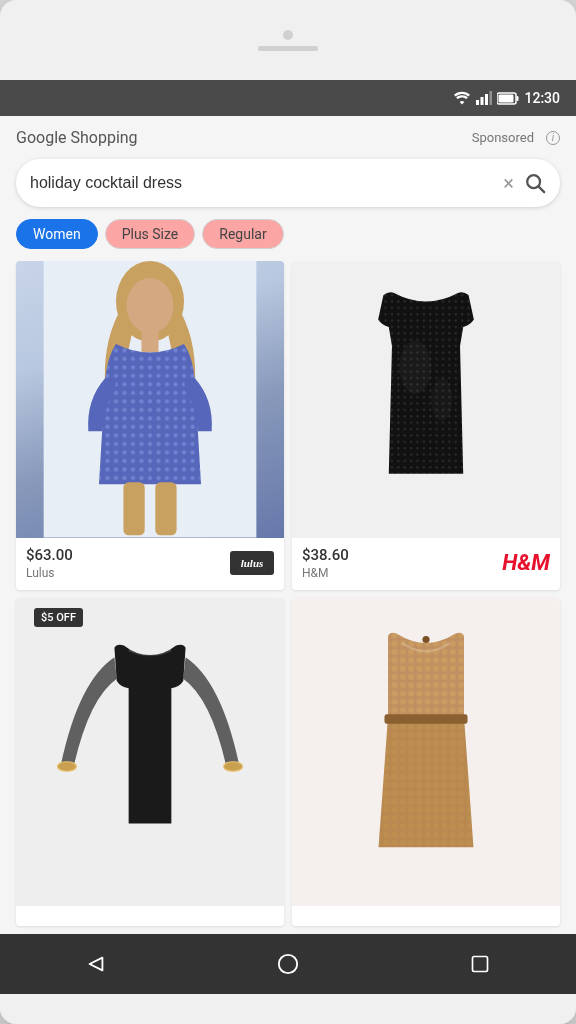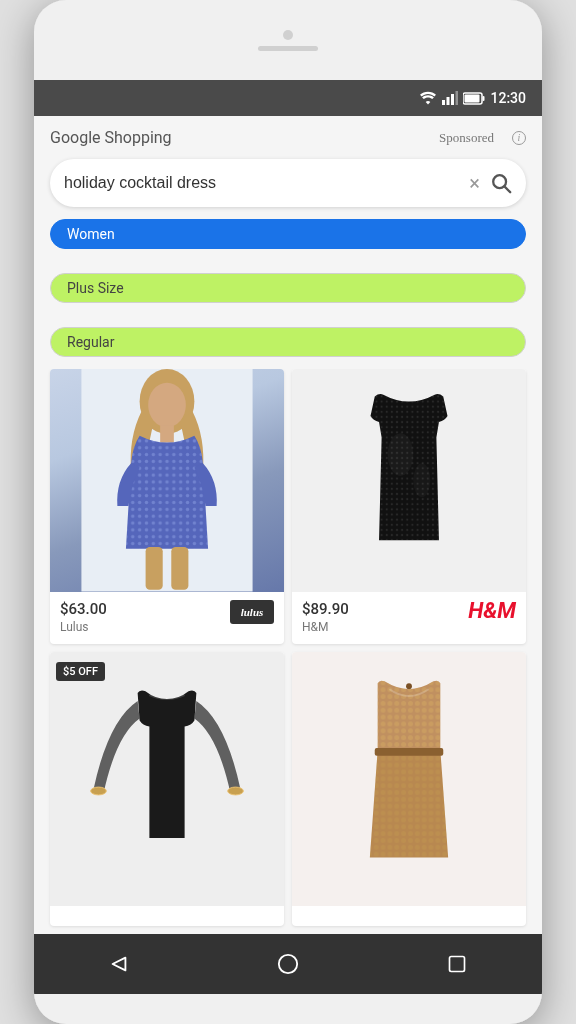--- a/index.html
+++ b/index.html
@@ -7,24 +7,24 @@
     body {
       background: #e0e0e0;
       display: flex;
       justify-content: center;
       align-items: center;
       min-height: 100vh;
       font-family: 'Roboto', Arial, sans-serif;
     }
 
     .phone-shell {
-      width: 508px;
+      width: 576px;
       height: 1024px;
       background: #f0f0f0;
-      border-radius: 32px;
+      border-radius: 16px;
       box-shadow: 0 8px 40px rgba(0,0,0,0.35), inset 0 0 0 2px #c8c8c8;
       position: relative;
       overflow: hidden;
       display: flex;
       flex-direction: column;
     }
 
     
     .phone-shell::before {
       content: '';
@@ -104,22 +104,21 @@
     .header-title {
       font-size: 16px;
       color: #555;
       font-weight: 400;
     }
     .header-sponsored {
       font-size: 13px;
       color: #777;
       display: flex;
       align-items: center;
-      gap: 18px;
-      font-family: Liberation Serif, serif;
+      gap: 12px;
     }
     .sponsored-info-icon {
       width: 14px;
       height: 14px;
       border: 1px solid #999;
       border-radius: 50%;
       display: flex;
       align-items: center;
       justify-content: center;
       font-size: 10px;
@@ -150,35 +149,34 @@
     .search-clear {
       color: #999;
       font-size: 20px;
       cursor: pointer;
       margin-right: 10px;
     }
 
     
     .filter-chips {
       display: flex;
-      gap: 24px;
+      gap: 7px;
       padding: 0 16px 12px 16px;
       overflow-x: auto;
       flex-shrink: 0;
-      flex-direction: column;
     }
     .filter-chips::-webkit-scrollbar { display: none; }
     .chip {
       padding: 6px 16px;
       border-radius: 20px;
       font-size: 14px;
       white-space: nowrap;
       cursor: pointer;
       border: 1px solid #d0d0d0;
-      background: #bef264;
+      background: #fca5a5;
       color: #444;
     }
     .chip.active {
       background: #1a73e8;
       color: white;
       border-color: #1a73e8;
     }
 
     
     .product-grid {
@@ -250,35 +248,35 @@
       width: 100%;
       height: 100%;
       display: flex;
       align-items: center;
       justify-content: center;
     }
 
     .discount-badge {
       position: absolute;
       top: 10px;
-      left: 6px;
+      left: 18px;
       background: #333;
       color: white;
       font-size: 11px;
       padding: 3px 7px;
       border-radius: 3px;
       font-weight: 500;
       z-index: 2;
     }
 
     .product-info {
       padding: 8px 10px 10px;
       display: flex;
       justify-content: space-between;
-      align-items: flex-start;
+      align-items: center;
     }
     .product-left {
       display: flex;
       flex-direction: column;
       gap: 2px;
     }
     .product-price {
       font-size: 15px;
       font-weight: 500;
       color: #333;
@@ -455,21 +453,21 @@
                 </pattern>
               </defs>
 
               <ellipse cx="90" cy="100" rx="15" ry="25" fill="rgba(255,255,255,0.04)"></ellipse>
               <ellipse cx="115" cy="130" rx="10" ry="20" fill="rgba(255,255,255,0.03)"></ellipse>
             </svg>
           </div>
         </div>
         <div class="product-info">
           <div class="product-left">
-            <span class="product-price">$89.90</span>
+            <span class="product-price">$38.60</span>
             <span class="product-seller">H&amp;M</span>
           </div>
           <span class="brand-logo-hm">H&amp;M</span>
         </div>
       </div>
 
       <div class="product-card">
         <div class="product-image-area">
           <div class="discount-badge">$5 OFF</div>
           <div class="dress-3">

